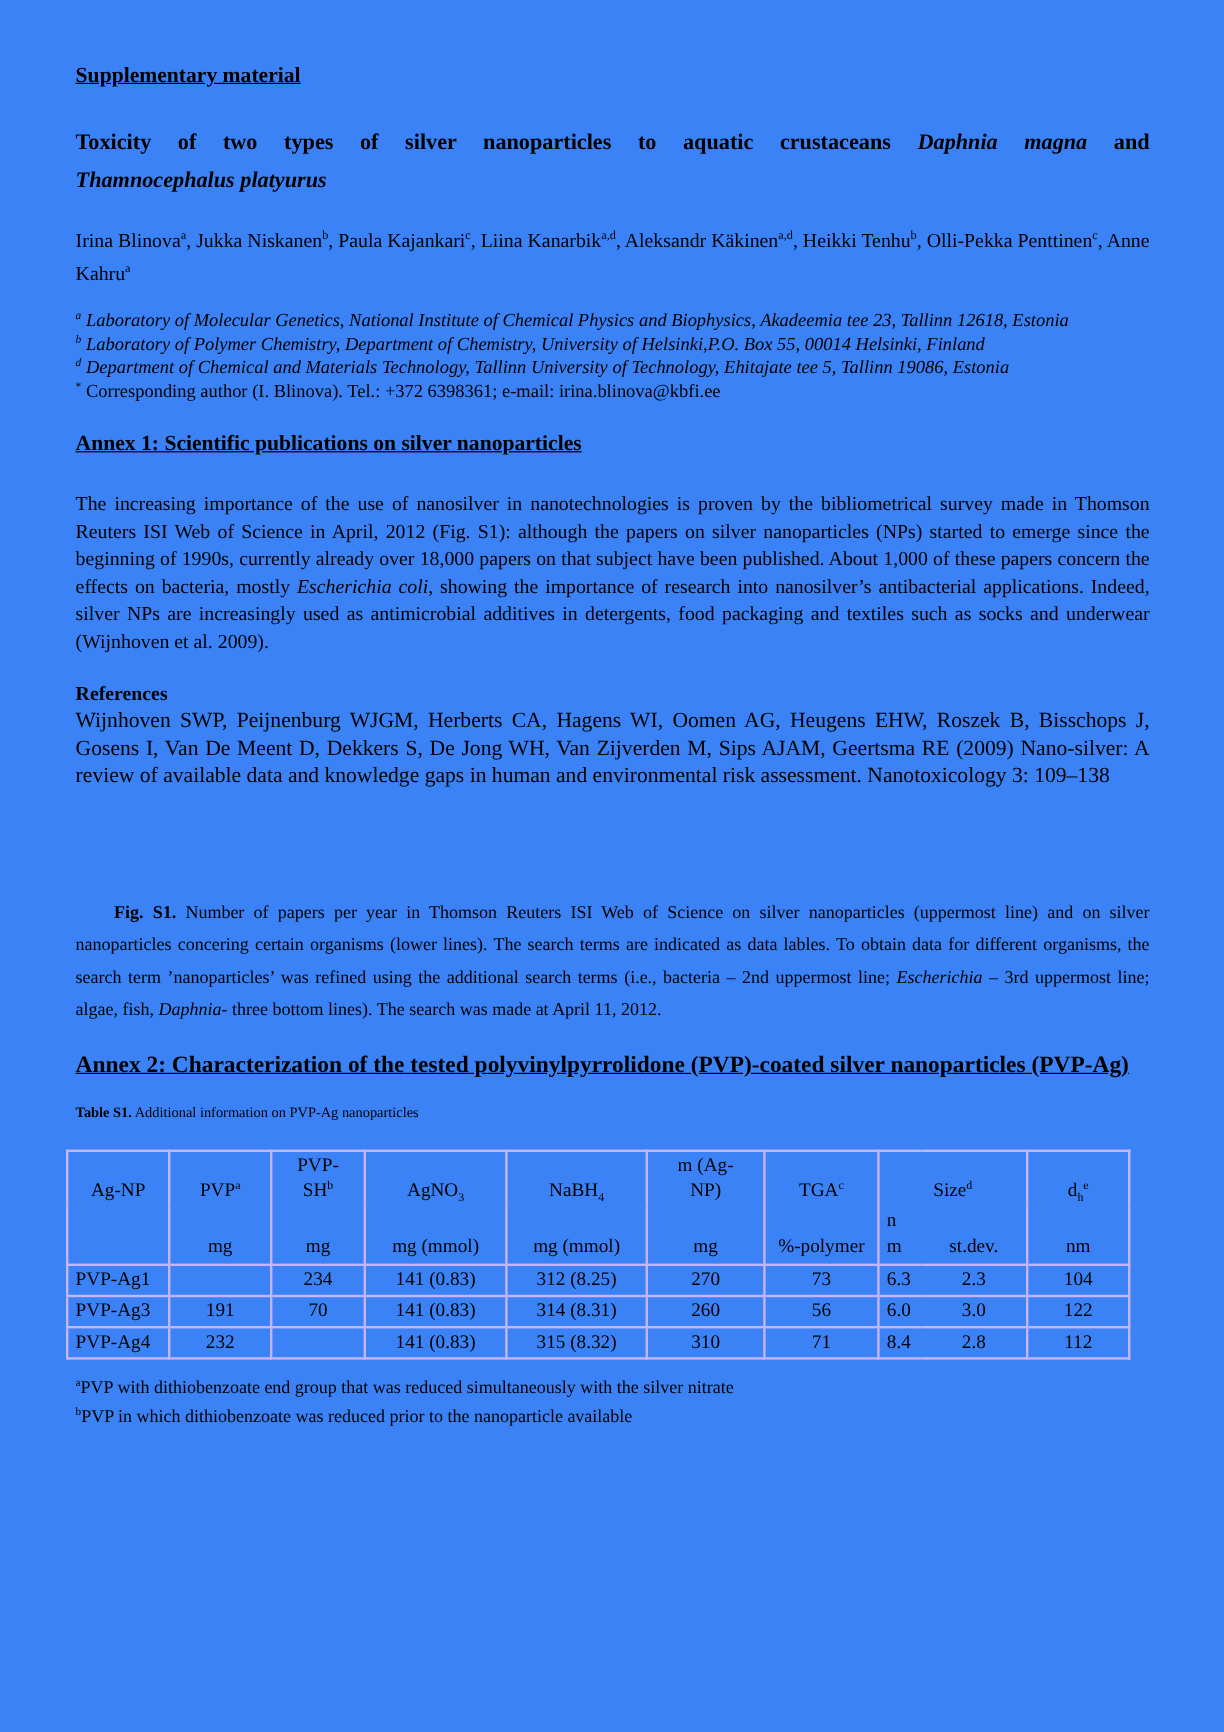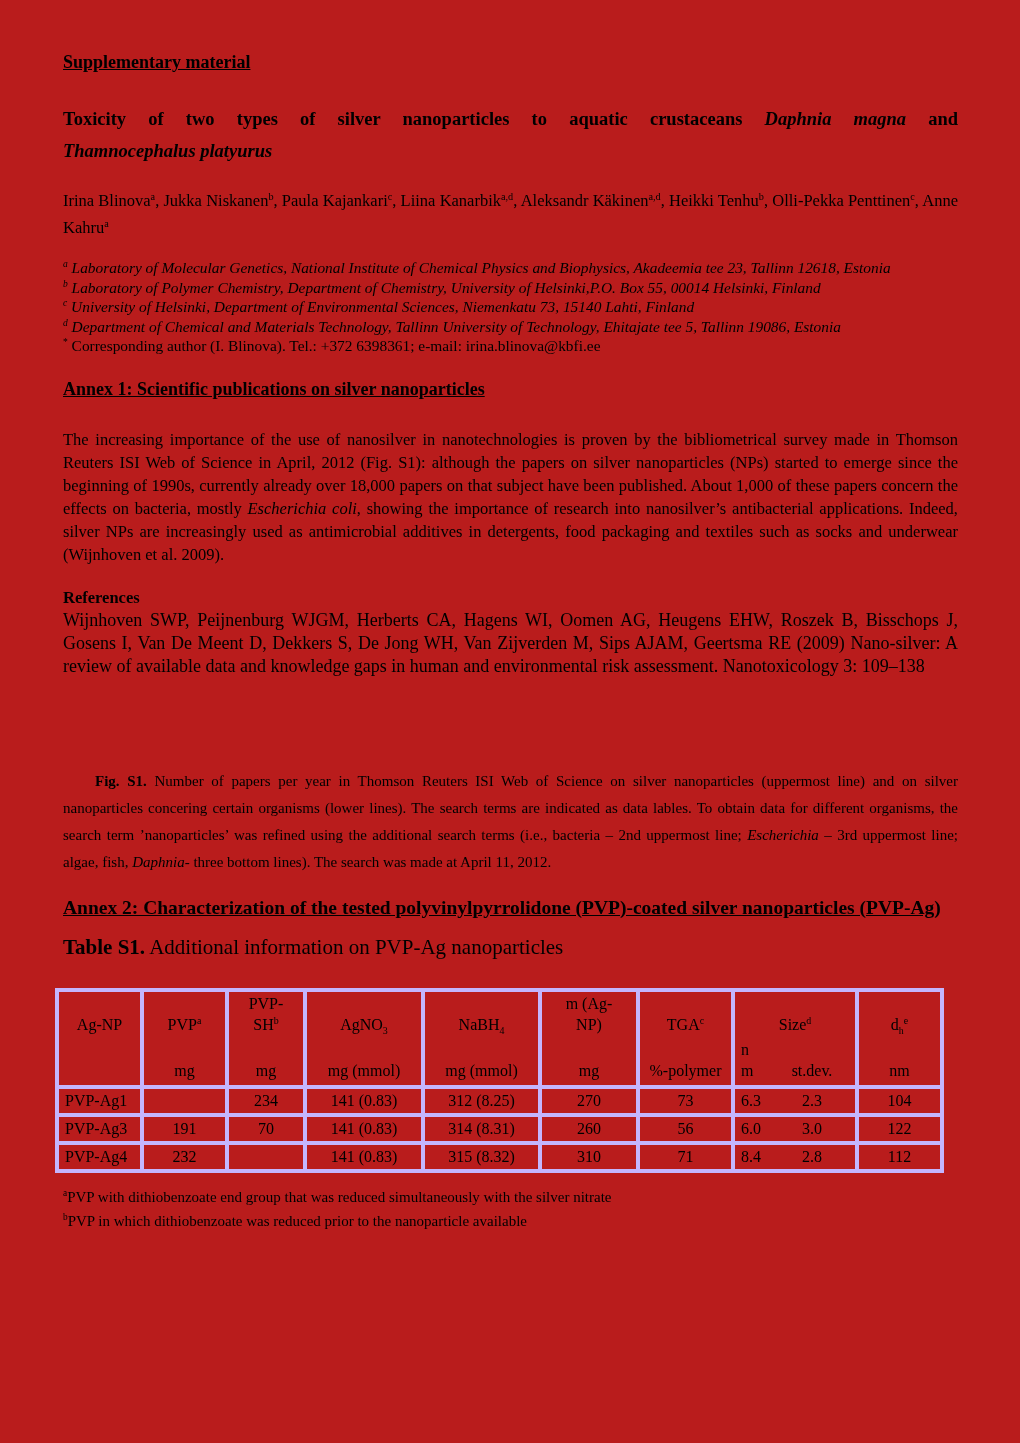--- a/index.html
+++ b/index.html
@@ -1,40 +1,40 @@
 <!DOCTYPE html>
 <html><head>
 <meta charset="utf-8">
 <style>
   * { margin:0; padding:0; box-sizing:border-box; }
   html,body { background:#ffffff; }
   body { color:#000; font-family:"Liberation Serif","DejaVu Serif",serif; }
-  .page { width:1020px; height:1443px; padding:50px 62px 40px 63px; background:#b91c1c; overflow:hidden; }
+  .page { width:1020px; height:1443px; padding:50px 62px 40px 63px; background:#3b82f6; overflow:hidden; }
 
   .it { font-style:italic; }
   .bd { font-weight:bold; }
   .nw { white-space:nowrap; }
   sup { font-size:62%; vertical-align:super; line-height:0; }
   sub { font-size:62%; vertical-align:sub; line-height:0; }
 
   .h-supp    { font-size:18px; font-weight:bold; text-decoration:underline; line-height:24px; margin-bottom:29px; }
   .h-journal { font-size:17.5px; font-weight:bold; line-height:24px; margin-bottom:30px; }
   .title     { font-size:18.5px; font-weight:bold; text-align:justify; line-height:32px; margin-bottom:20px; }
   .authors   { font-size:16.5px; line-height:27px; text-align:justify; margin-bottom:17px; }
   .affils    { font-size:15.4px; line-height:19.5px; margin-bottom:21px; }
   .h-annex1  { font-size:18px; font-weight:bold; text-decoration:underline; line-height:25px; margin-bottom:26px; }
   .para      { font-size:16.5px; line-height:23px; text-align:justify; margin-bottom:20px; }
   .refs-h    { font-size:16.5px; font-weight:bold; line-height:23px; }
   .ref       { font-size:18px; line-height:23px; text-align:justify;font-family:Liberation Serif, serif; }
   .figcap    { font-size:15px; line-height:27px; text-align:justify; text-indent:32px; margin-top:90px; margin-bottom:10px; }
   .h-annex2  { font-size:19.5px; font-weight:bold; text-decoration:underline; text-align:justify; line-height:43px; margin-bottom:7px; }
-  .tcap      { font-size:21px; line-height:23px; margin-bottom:29px; }
+  .tcap      { font-size:12px; line-height:23px; margin-bottom:19px; }
 
   table.s1 { border-collapse:collapse; table-layout:fixed; width:885px; margin-left:-8px; font-size:16px; }
-  table.s1 td { border:4px solid #c4b5fd; padding:1px 6px; overflow:hidden; }
+  table.s1 td { border:2px solid #c4b5fd; padding:1px 6px; overflow:hidden; }
   table.s1 thead td.hc { border-bottom:none; vertical-align:bottom; text-align:center; line-height:21px; padding-bottom:3px; }
   table.s1 thead tr.units td { border-top:none; vertical-align:bottom; text-align:center; line-height:21px; padding-bottom:4px; }
   .nmwrap { display:inline-block; max-width:15px; word-break:break-all; text-align:left; }
   td.c-nm { text-align:left !important; }
   table.s1 tbody td { text-align:center; height:26px; line-height:22px; white-space:nowrap; }
   table.s1 tbody td.c-first { text-align:left; }
   table.s1 tbody td.c-nmv { text-align:left; }
   table.s1 td.no-r { border-right:none; }
   table.s1 td.no-l { border-left:none; }
 
@@ -48,21 +48,20 @@
   <div class="h-supp">Supplementary material</div>
 
 
   <div class="title"><span>Toxicity of two types of silver nanoparticles to aquatic crustaceans </span><span class="it">Daphnia magna</span><span> and </span><span class="it nw">Thamnocephalus platyurus</span></div>
 
   <div class="authors"><span>Irina Blinova</span><sup>a</sup><span>, Jukka Niskanen</span><sup>b</sup><span>, Paula Kajankari</span><sup>c</sup><span>, Liina Kanarbik</span><sup>a,d</sup><span>, Aleksandr Käkinen</span><sup>a,d</sup><span>, Heikki Tenhu</span><sup>b</sup><span>, Olli-Pekka Penttinen</span><sup>c</sup><span>, Anne Kahru</span><sup>a</sup></div>
 
   <div class="affils">
     <div><sup class="it">a</sup><span class="it"> Laboratory of Molecular Genetics, National Institute of Chemical Physics and Biophysics, Akadeemia tee 23, Tallinn 12618, Estonia</span></div>
     <div><sup class="it">b</sup><span class="it"> Laboratory of Polymer Chemistry, Department of Chemistry, University of Helsinki,P.O. Box 55, 00014 Helsinki, Finland</span></div>
-    <div><sup class="it">c</sup><span class="it"> University of Helsinki, Department of Environmental Sciences, Niemenkatu 73, 15140 Lahti, Finland</span></div>
     <div><sup class="it">d</sup><span class="it"> Department of Chemical and Materials Technology, Tallinn University of Technology, Ehitajate tee 5, Tallinn 19086, Estonia</span></div>
     <div><sup>*</sup><span> Corresponding author (I. Blinova). Tel.: +372 6398361; e-mail: irina.blinova@kbfi.ee</span></div>
   </div>
 
   <div class="h-annex1">Annex 1: Scientific publications on silver nanoparticles</div>
 
   <div class="para"><span>The increasing importance of the use of nanosilver in nanotechnologies is proven by the bibliometrical survey made in Thomson Reuters ISI Web of Science in April, 2012 (Fig. S1): although the papers on silver nanoparticles (NPs) started to emerge since the beginning of 1990s, currently already over 18,000 papers on that subject have been published. About 1,000 of these papers concern the effects on bacteria, mostly </span><span class="it">Escherichia coli</span><span>, showing the importance of research into nanosilver’s antibacterial applications. Indeed, silver NPs are increasingly used as antimicrobial additives in detergents, food packaging and textiles such as socks and underwear (Wijnhoven et al. 2009).</span></div>
 
   <div class="refs-h">References</div>
   <div class="ref">Wijnhoven SWP, Peijnenburg WJGM, Herberts CA, Hagens WI, Oomen AG, Heugens EHW, Roszek B, Bisschops J, Gosens I, Van De Meent D, Dekkers S, De Jong WH, Van Zijverden M, Sips AJAM, Geertsma RE (2009) Nano-silver: A review of available data and knowledge gaps in human and environmental risk assessment. Nanotoxicology 3: 109–138</div>

